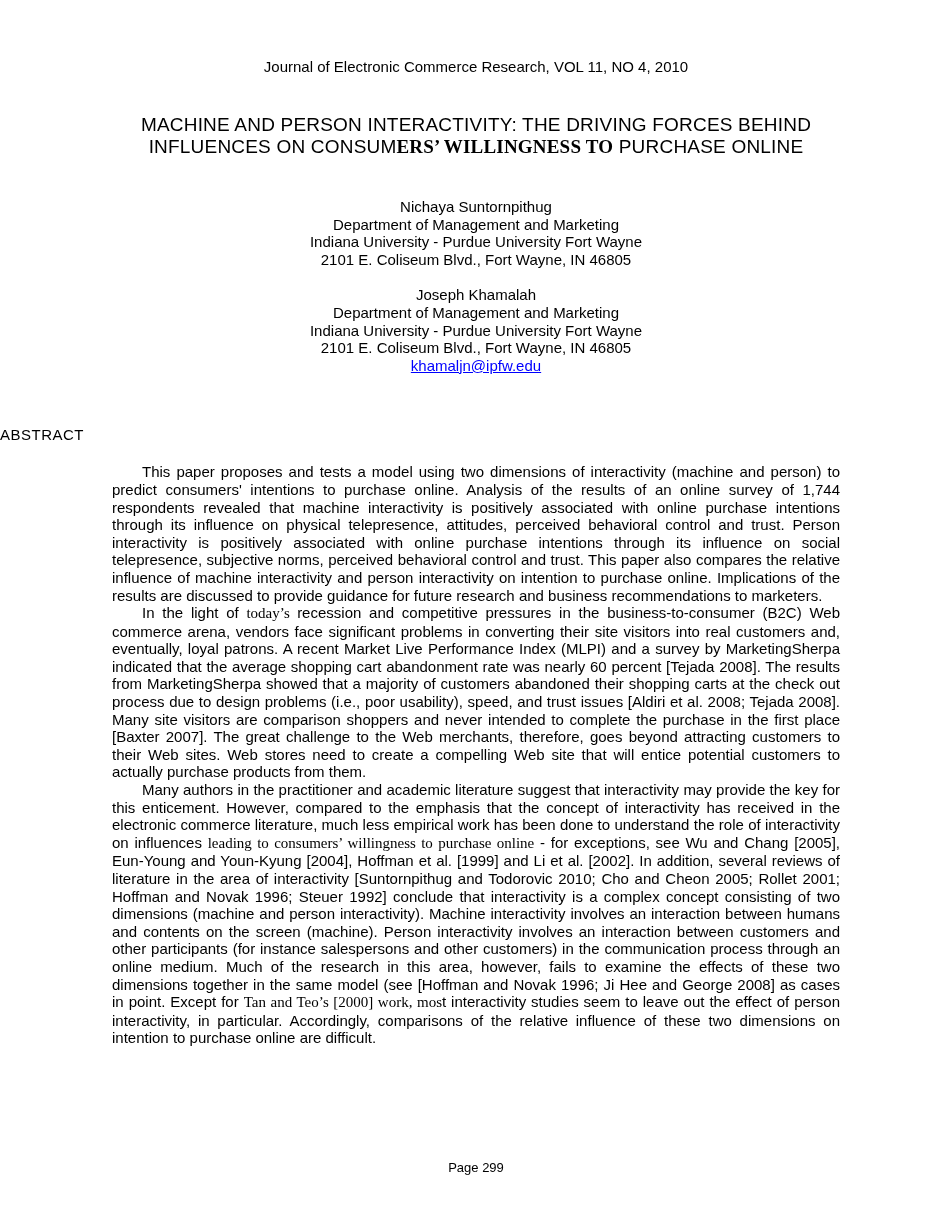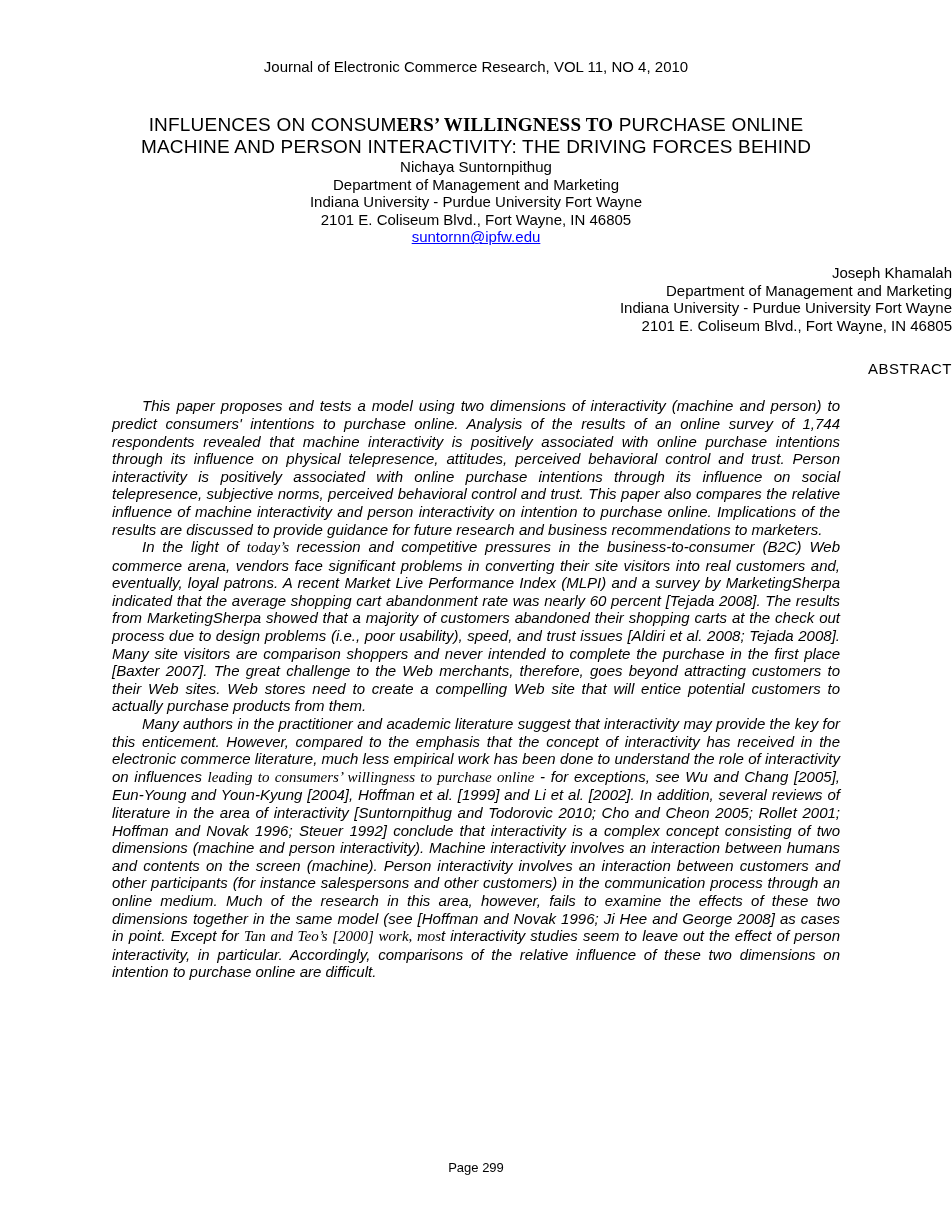--- a/index.html
+++ b/index.html
@@ -28,35 +28,35 @@
   }
   .title-line { white-space: nowrap; }
   .title .seg-serif { font-weight: bold; }
   .seg-serif { font-family: "Liberation Serif", serif; }
   .seg-sans  { font-family: "Liberation Sans", sans-serif; }
   .author-block {
     text-align: center;
     font-size: 15px;
     line-height: 17.6px;
   }
-  .author-block.first { }
-  .author-block.second { margin-top: 18px; text-align: right; }
+  .author-block.first { margin-top: 40px; }
+  .author-block.second { margin-top: 18px; }
   .email {
     color: var(--link-color, #0000ff);
     text-decoration: underline;
     cursor: pointer;
   }
   .abstract-heading {
-    margin-top: 26px;
-    text-align: right;
+    margin-top: 52px;
+    text-align: left;
     font-size: 15px;
     line-height: 18px;
     letter-spacing: 0.5px;
   }
-  .body-text { margin: 0 112px; font-style: italic; }
+  .body-text { margin: 0 112px; }
   .para {
     margin: 0;
     font-size: 15px;
     line-height: 17.6px;
     text-align: justify;
   }
   .para.indent { text-indent: 30px; }
   .abstract-para { margin-top: 19px; }
   .keywords {
     margin-top: 21px;
@@ -80,37 +80,37 @@
   }
 </style>
 </head>
 <body>
 
 <div class="page">
 
   <div class="running-head">Journal of Electronic Commerce Research, VOL 11, NO 4, 2010</div>
 
   <h1 class="title">
+    <div class="title-line"><span class="seg-sans">MACHINE AND PERSON INTERACTIVITY: THE DRIVING FORCES BEHIND</span></div>
     <div class="title-line"><span class="seg-sans">INFLUENCES ON CONSUM</span><span class="seg-serif">ERS’ WILLINGNESS TO</span><span class="seg-sans"> PURCHASE ONLINE</span></div>
-    <div class="title-line"><span class="seg-sans">MACHINE AND PERSON INTERACTIVITY: THE DRIVING FORCES BEHIND</span></div>
   </h1>
 
   <div class="author-block first">
     <div>Nichaya Suntornpithug</div>
     <div>Department of Management and Marketing</div>
     <div>Indiana University - Purdue University Fort Wayne</div>
     <div>2101 E. Coliseum Blvd., Fort Wayne, IN 46805</div>
-    <div><a class="email">suntornn@ipfw.edu</a></div>
   </div>
 
   <div class="author-block second">
     <div>Joseph Khamalah</div>
     <div>Department of Management and Marketing</div>
     <div>Indiana University - Purdue University Fort Wayne</div>
     <div>2101 E. Coliseum Blvd., Fort Wayne, IN 46805</div>
+    <div><a class="email">khamaljn@ipfw.edu</a></div>
   </div>
 
   <div class="abstract-heading">ABSTRACT</div>
 
   <div class="body-text">
     <p class="para indent abstract-para">This paper proposes and tests a model using two dimensions of interactivity (machine and person) to predict consumers' intentions to purchase online. Analysis of the results of an online survey of 1,744 respondents revealed that machine interactivity is positively associated with online purchase intentions through its influence on physical telepresence, attitudes, perceived behavioral control and trust.  Person interactivity is positively associated with online purchase intentions through its influence on social telepresence, subjective norms, perceived behavioral control and trust.  This paper also compares the relative influence of machine interactivity and person interactivity on intention to purchase online.  Implications of the results are discussed to provide guidance for future research and business recommendations to marketers.</p>
 
 
 
     <p class="para indent"><span class="seg-sans">In the light of </span><span class="seg-serif">today’s </span><span class="seg-sans">recession and competitive pressures in the business-to-consumer (B2C) Web commerce arena, vendors face significant problems in converting their site visitors into real customers and, eventually, loyal patrons. A recent Market Live Performance Index (MLPI) and a survey by MarketingSherpa indicated that the average shopping cart abandonment rate was nearly 60 percent [Tejada 2008].  The results from MarketingSherpa showed that a majority of customers abandoned their shopping carts at the check out process due to design problems (i.e., poor usability), speed, and trust issues [Aldiri et al. 2008; Tejada 2008].  Many site visitors are comparison shoppers and never intended to complete the purchase in the first place [Baxter 2007].  The great challenge to the Web merchants, therefore, goes beyond attracting customers to their Web sites.  Web stores need to create a compelling Web site that will entice potential customers to actually purchase products from them.</span></p>

